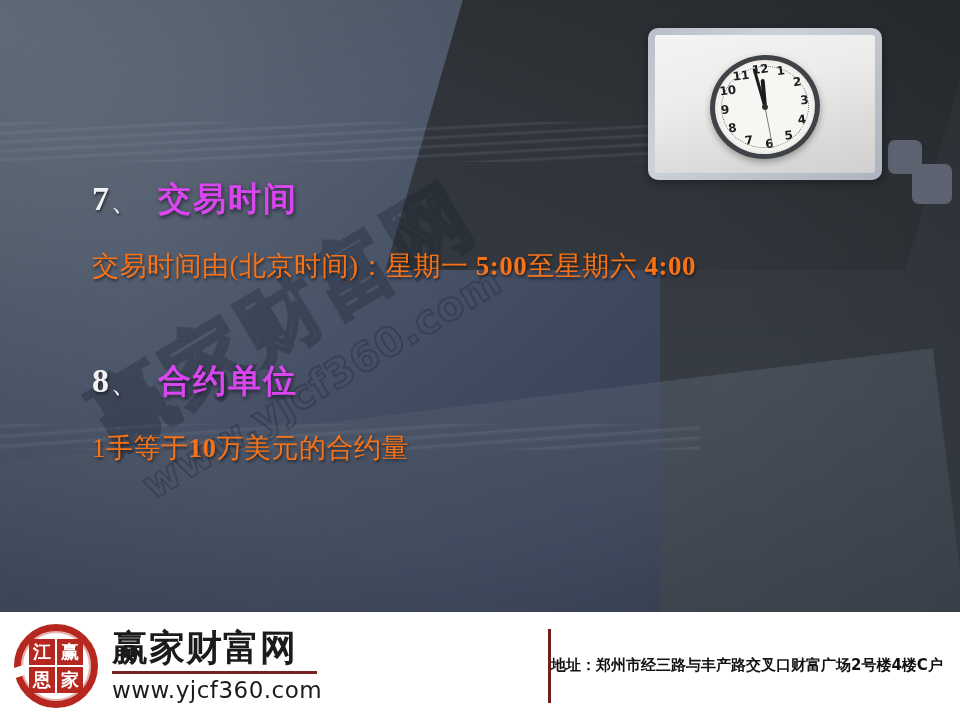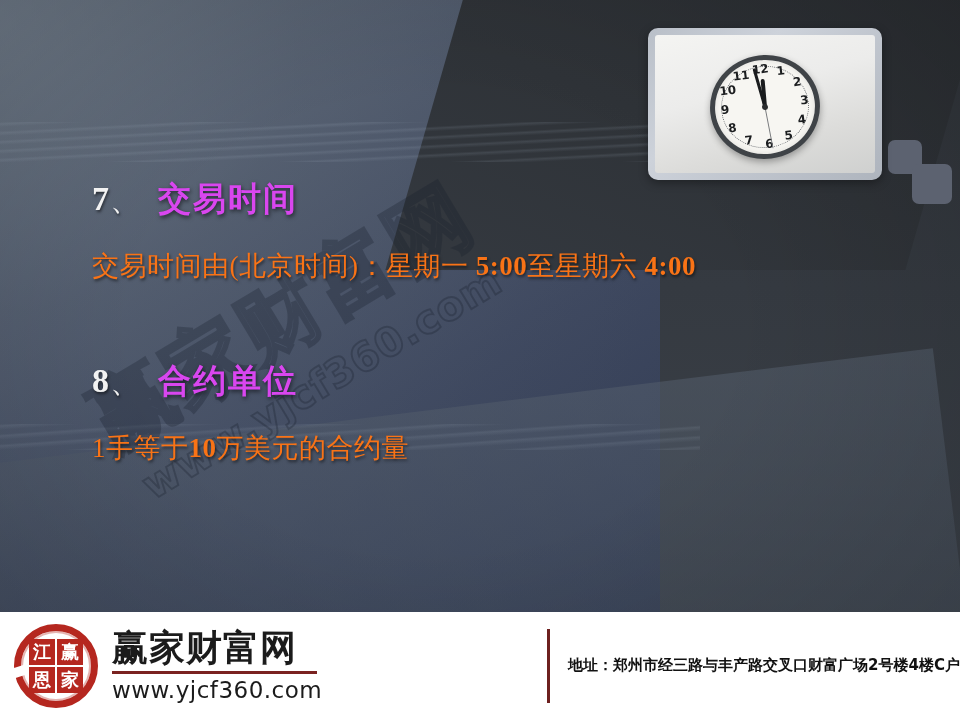--- a/index.html
+++ b/index.html
@@ -308,21 +308,20 @@
     white-space: nowrap;
   }
   .divider {
     width: 3px;
     height: 74px;
     background: #6d201f;
     margin-left: 8px;
     flex: 0 0 3px;
   }
   .contact {
-    padding-left: 18px;
     display: flex;
     flex-direction: column;
     justify-content: center;
     gap: 5px;
   }
   .contact-row {
     font-family: "DejaVu Sans", sans-serif;
     font-size: 15px;
     font-weight: 700;
     color: #111;

